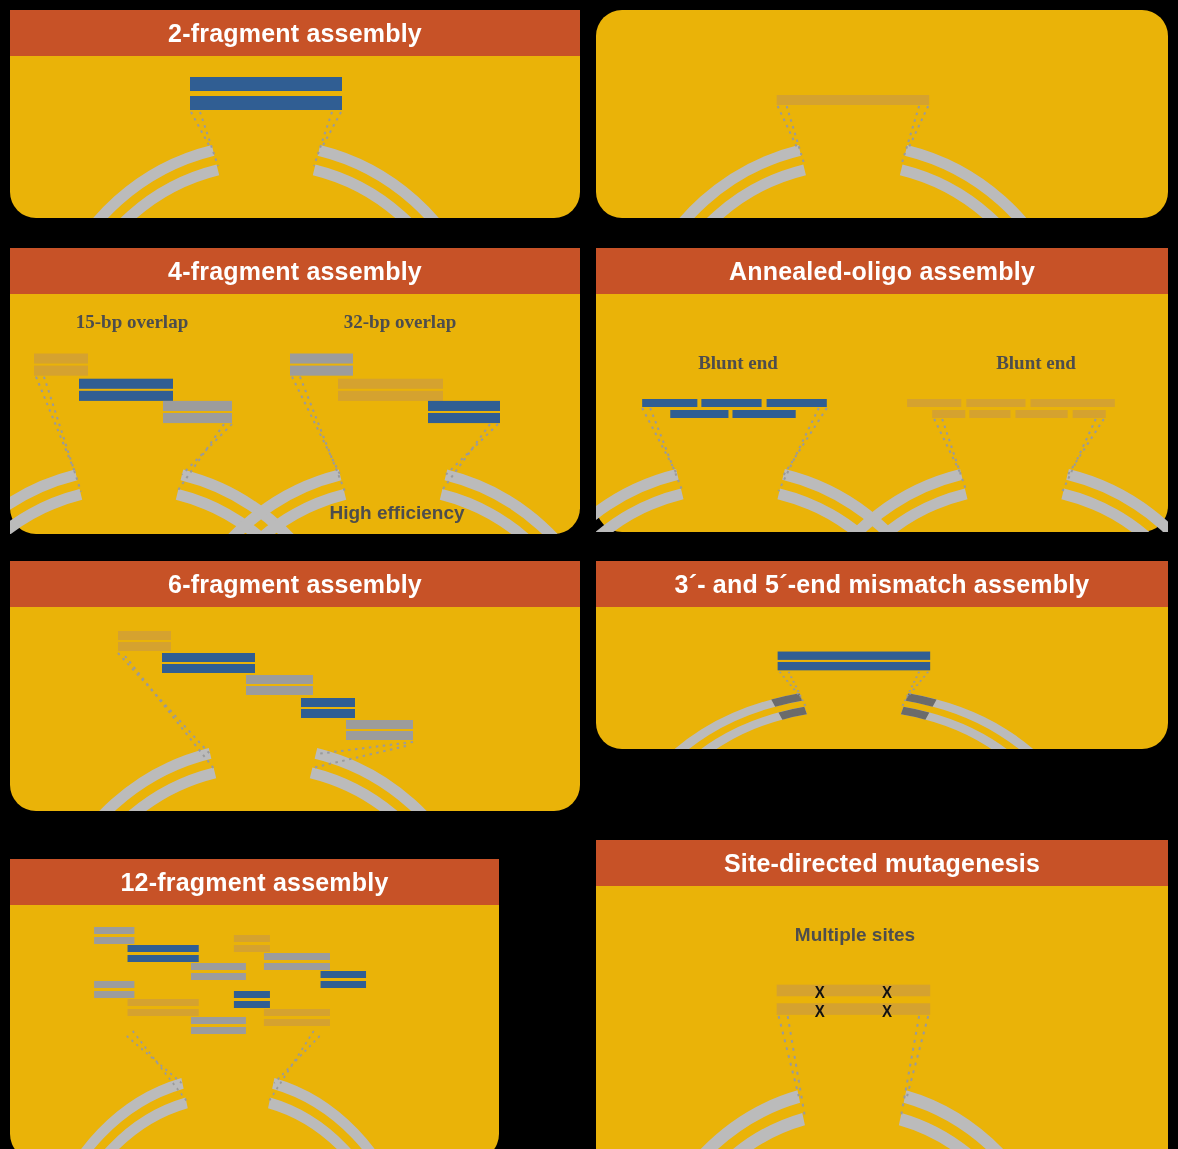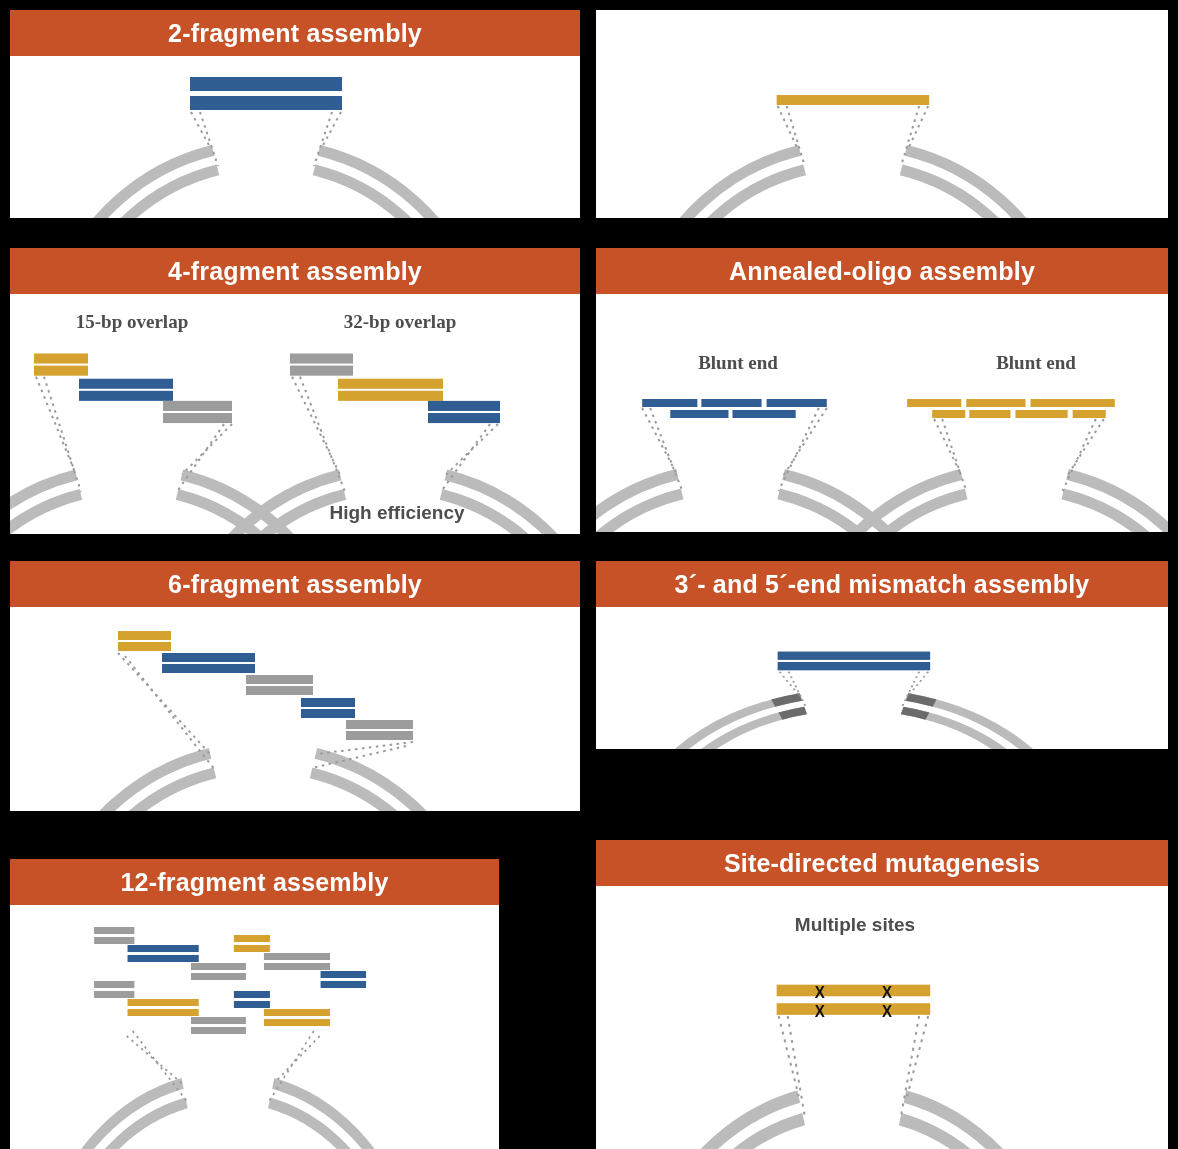--- a/index.html
+++ b/index.html
@@ -2,21 +2,21 @@
 <html style="--orange: #C75227; --header-text: #FFFFFF; --label: #4D4D4D;"><head>
 <meta charset="utf-8">
 <style>
   html,body{margin:0;padding:0;}
   body{
     width:1178px;height:1149px;position:relative;
     background:#000;
     font-family:"Liberation Sans", sans-serif;
     overflow:hidden;
   }
-  .panel{position:absolute;background:#ffffff;}
+  .panel{position:absolute;background:#eab308;border-radius:26px;}
   .panel-header{
     height:46px;background:var(--orange,#C75227);
     color:var(--header-text,#fff);
     display:flex;align-items:center;justify-content:center;
     font-weight:bold;font-size:25px;letter-spacing:.2px;
   }
   .panel-body{position:absolute;top:46px;left:0;right:0;bottom:0;overflow:hidden;}
   svg.fig{position:absolute;left:0;top:0;width:100%;height:100%;display:block;}
   .sublabel{
     position:absolute;color:var(--label,#4D4D4D);
@@ -251,15 +251,15 @@
         <line x1="191" y1="112" x2="208" y2="198" stroke="#9A9A9A" stroke-width="2" stroke-dasharray="2.5 4.5"></line>
         <line x1="331" y1="112" x2="310" y2="181" stroke="#9A9A9A" stroke-width="2" stroke-dasharray="2.5 4.5"></line>
         <line x1="322" y1="112" x2="304" y2="198" stroke="#9A9A9A" stroke-width="2" stroke-dasharray="2.5 4.5"></line>
         <rect x="180" y="85" width="153" height="10" fill="#D5A22F"></rect>
         <rect x="180" y="101" width="153" height="10" fill="#D5A22F"></rect>
         <text x="223" y="91" text-anchor="middle" dominant-baseline="central" font-size="15" font-weight="bold" fill="#111" font-family="&quot;Liberation Sans&quot;, sans-serif">X</text>
         <text x="290" y="91" text-anchor="middle" dominant-baseline="central" font-size="15" font-weight="bold" fill="#111" font-family="&quot;Liberation Sans&quot;, sans-serif">X</text>
         <text x="223" y="107" text-anchor="middle" dominant-baseline="central" font-size="15" font-weight="bold" fill="#111" font-family="&quot;Liberation Sans&quot;, sans-serif">X</text>
         <text x="290" y="107" text-anchor="middle" dominant-baseline="central" font-size="15" font-weight="bold" fill="#111" font-family="&quot;Liberation Sans&quot;, sans-serif">X</text>
       </svg>
-    <div class="sublabel" style="left:169px;top:28px;width:180px">Multiple sites</div>
+    <div class="sublabel" style="left:169px;top:38px;width:180px">Multiple sites</div>
   </div>
 </section>
 
 </body></html>

